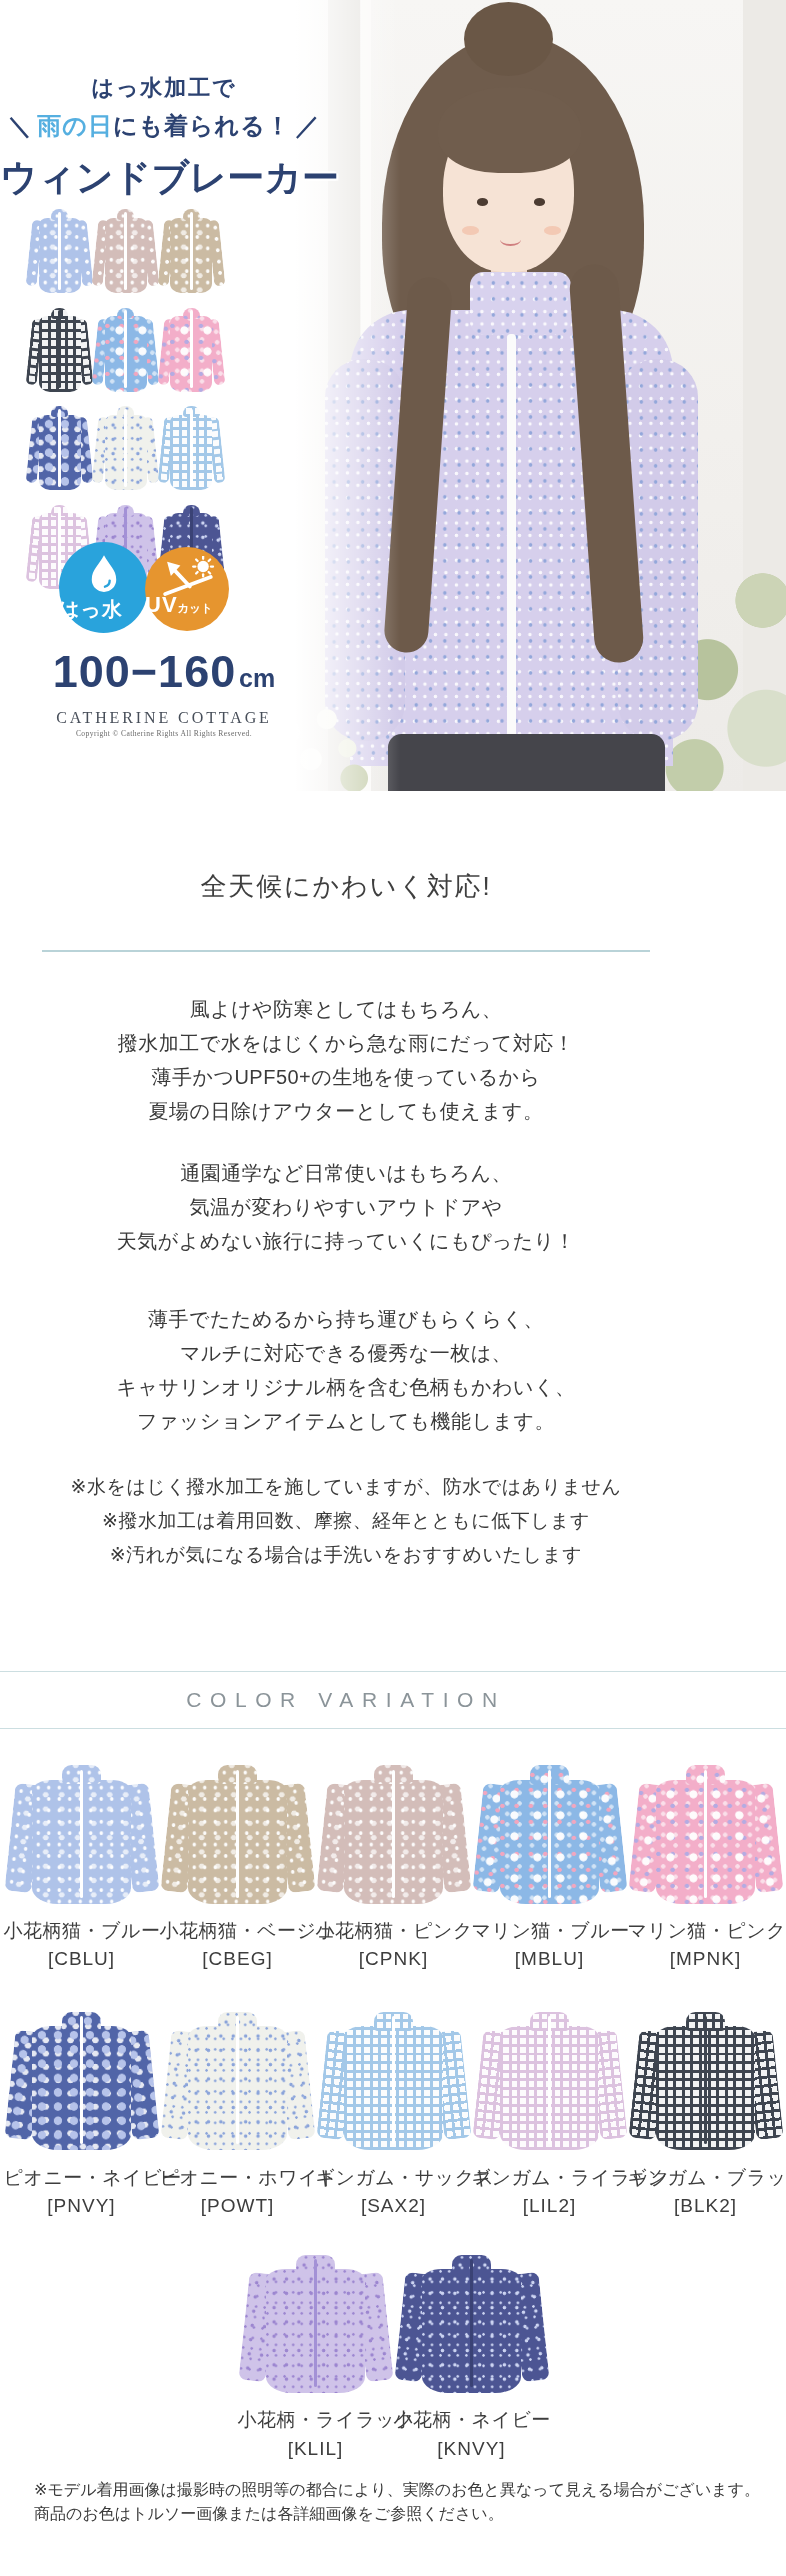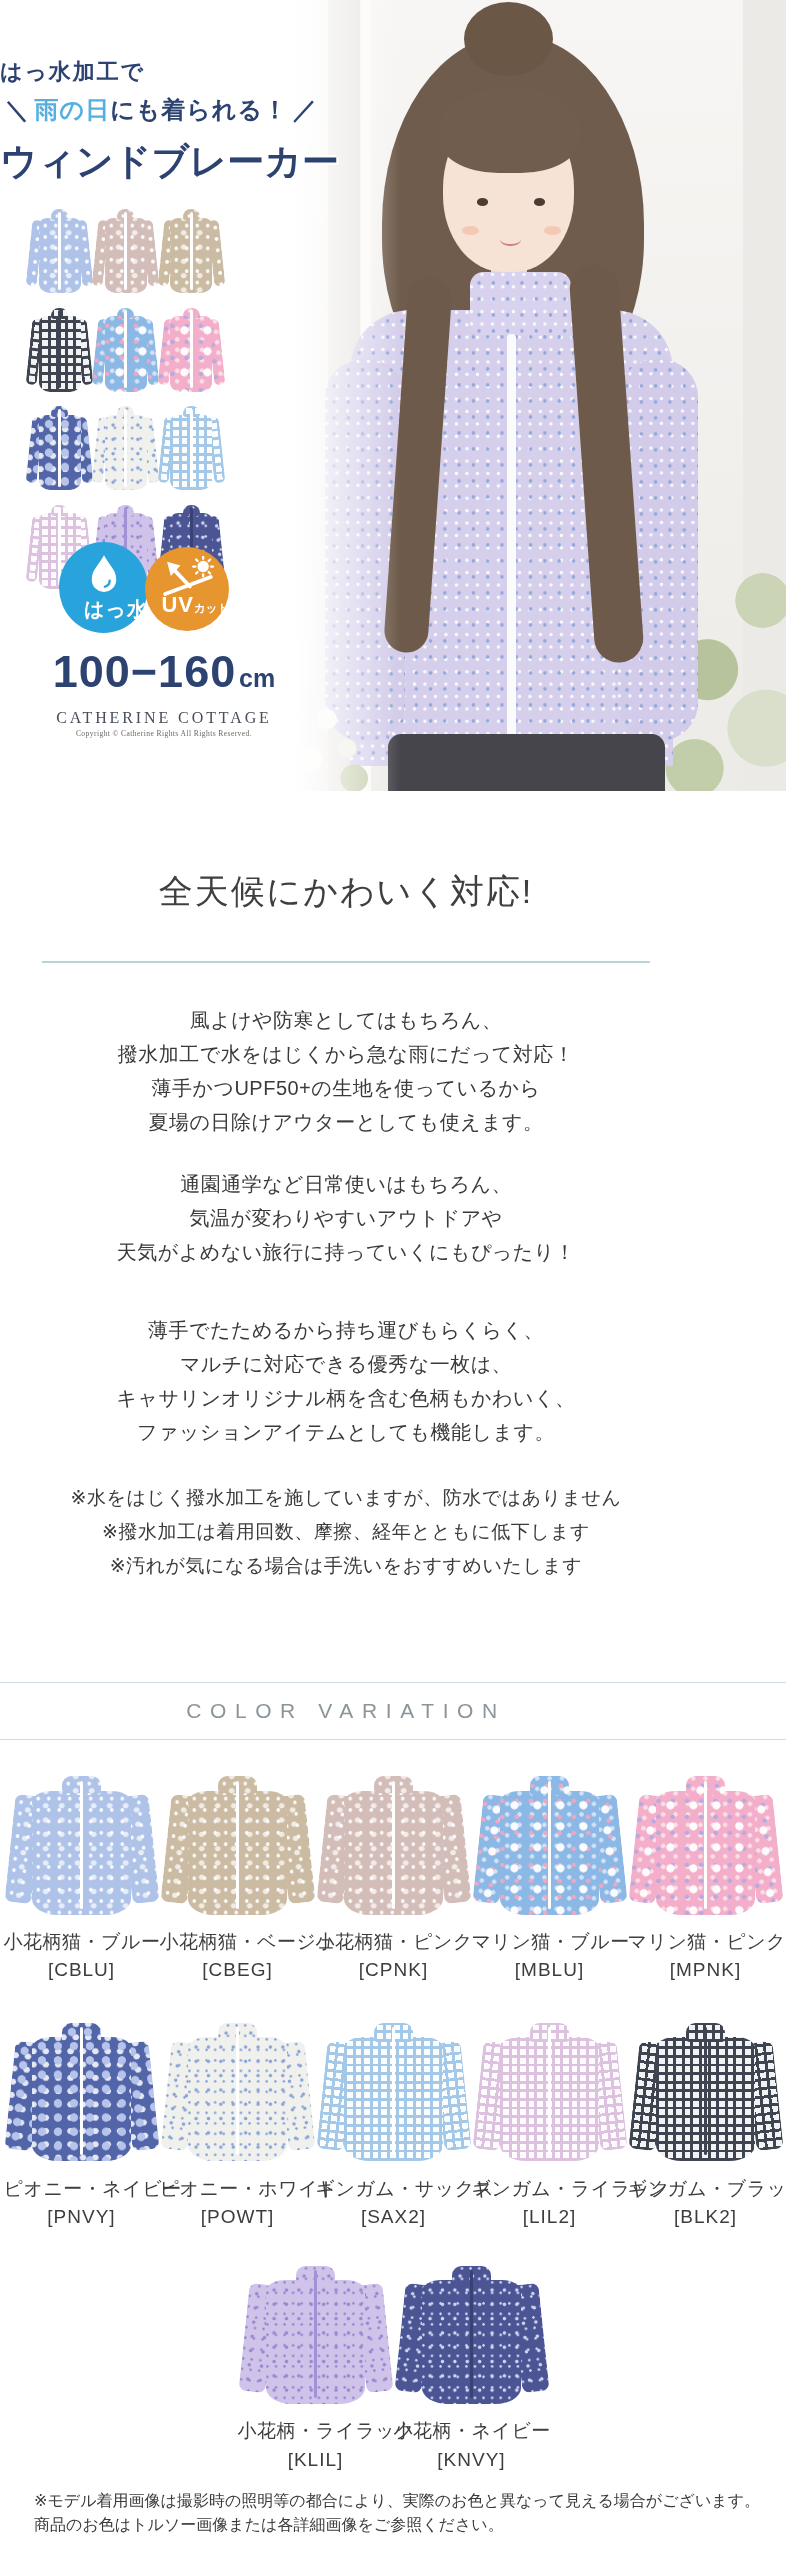--- a/index.html
+++ b/index.html
@@ -2,35 +2,35 @@
 <html style="--navy: #2c4271; --highlight_blue: #55afe0; --badge_water: #29a3dc; --badge_uv: #e6952f; --divider: #b9d3d8; --rule: #ccdee1; --muted: #8b9499; --text: #3a3a3a;font-size:15px"><head>
 <meta charset="utf-8">
 <style>
   *{margin:0;padding:0;box-sizing:border-box}
   html,body{background:#fff}
   .page{position:relative;width:787px;height:2576px;margin:0 auto;background:#fff;overflow:hidden;
         font-family:"Liberation Sans","DejaVu Sans",sans-serif;color:var(--text,#3a3a3a)}
 
   
   .hero{position:relative;height:791px;background:#fff}
-  .hero-left{position:absolute;left:0;top:0;width:328px;z-index:3}
+  .hero-left{position:absolute;left:0;top:16px;width:328px;text-align:center;z-index:3}
   .tag1{margin-top:57px;font-size:22px;font-weight:700;color:var(--navy);letter-spacing:1.9px;
         text-shadow:0 0 3.8px #fff,0 0 3.8px #fff}
   .tag2{margin-top:6.7px;font-size:24px;font-weight:800;color:var(--navy);letter-spacing:1px;white-space:nowrap;
         text-shadow:0 0 3.8px #fff,0 0 3.8px #fff}
   .tag2 .hl{color:var(--highlight_blue)}
   .tag2 .slash{font-weight:700;margin:0 4.8px;color:var(--navy)}
   .hero-title{margin-top:11.4px;font-size:37px;font-weight:900;color:var(--navy);white-space:nowrap;
         text-shadow:1.9px 0 0 #fff,-1.9px 0 0 #fff,0 1.9px 0 #fff,0 -1.9px 0 #fff,1.9px 1.9px 0 #fff,-1.9px -1.9px 0 #fff}
 
   .hero-grid{position:absolute;left:27px;top:209px;width:262px;display:flex;flex-wrap:wrap;z-index:2}
   .hero-grid .jacket{width:60px;height:88px;margin:0 2.9px 10.5px}
 
   .badges{position:absolute;top:542px;left:0;width:328px;height:95px;z-index:3}
-  .badge{position:absolute;border-radius:50%;color:#fff;text-align:right}
+  .badge{position:absolute;border-radius:50%;color:#fff;text-align:left}
   .badge.water{left:59px;top:0;width:89px;height:91px;background:var(--badge_water)}
   .badge.uv{left:145px;top:4.8px;width:84px;height:84px;background:var(--badge_uv)}
   .badge svg{position:absolute;left:50%;transform:translateX(-50%)}
   .badge.water svg{top:11.4px}
   .badge.uv svg{top:9.5px}
   .blabel{position:absolute;bottom:10.5px;width:100%;font-size:20px;font-weight:800;letter-spacing:1px}
   .badge.uv .blabel{bottom:12.4px;font-size:11.4px;font-weight:800;letter-spacing:0}
   .badge.uv .blabel b{font-size:22px;font-weight:800;letter-spacing:1px}
 
   .size-range{position:absolute;top:646px;left:0;width:328px;text-align:center;z-index:3;
@@ -103,21 +103,21 @@
        background-size:16px 14.3px,12.4px 13.3px;background-position:1.9px 1.9px,7.6px 7.6px}
   .pat-gingham .jk{background-image:repeating-linear-gradient(0deg,var(--jk2,#a8cbe8) 0 2.9px,transparent 2.9px 8.6px),
        repeating-linear-gradient(90deg,var(--jk2,#a8cbe8) 0 2.9px,transparent 2.9px 8.6px)}
   .pat-speckle .jk{background-image:radial-gradient(circle,var(--jk2,#fff) 1.5px,transparent 2.1px),
        radial-gradient(circle,var(--jk2,#fff) 1px,transparent 1.5px);
        background-size:12.4px 14.3px,8.6px 10.5px;background-position:1.9px 2.9px,5.7px 7.6px}
 
   
   .content{width:692px;text-align:center}
   .intro{padding-top:78px}
-  .intro h2{font-size:34px;font-weight:400;color:#3f3f3f;letter-spacing:1.9px}
+  .intro h2{font-size:26px;font-weight:400;color:#3f3f3f;letter-spacing:1.9px}
   .intro .l2{margin-top:16px}
   .divider{margin:46px auto 0;width:608px;height:1.9px;background:var(--divider)}
   .desc{padding-top:40px}
   .desc p{font-size:20px;line-height:34px;color:var(--text,#3a3a3a);white-space:pre-line;letter-spacing:0.5px}
   .desc .p2{margin-top:28.5px}
   .desc .p3{margin-top:44px}
   .desc .notes{margin-top:32px;font-size:19px}
 
   
   .cv-header{margin-top:99px;border-top:1.9px solid var(--rule);border-bottom:1.9px solid var(--rule);padding:16px 0}

